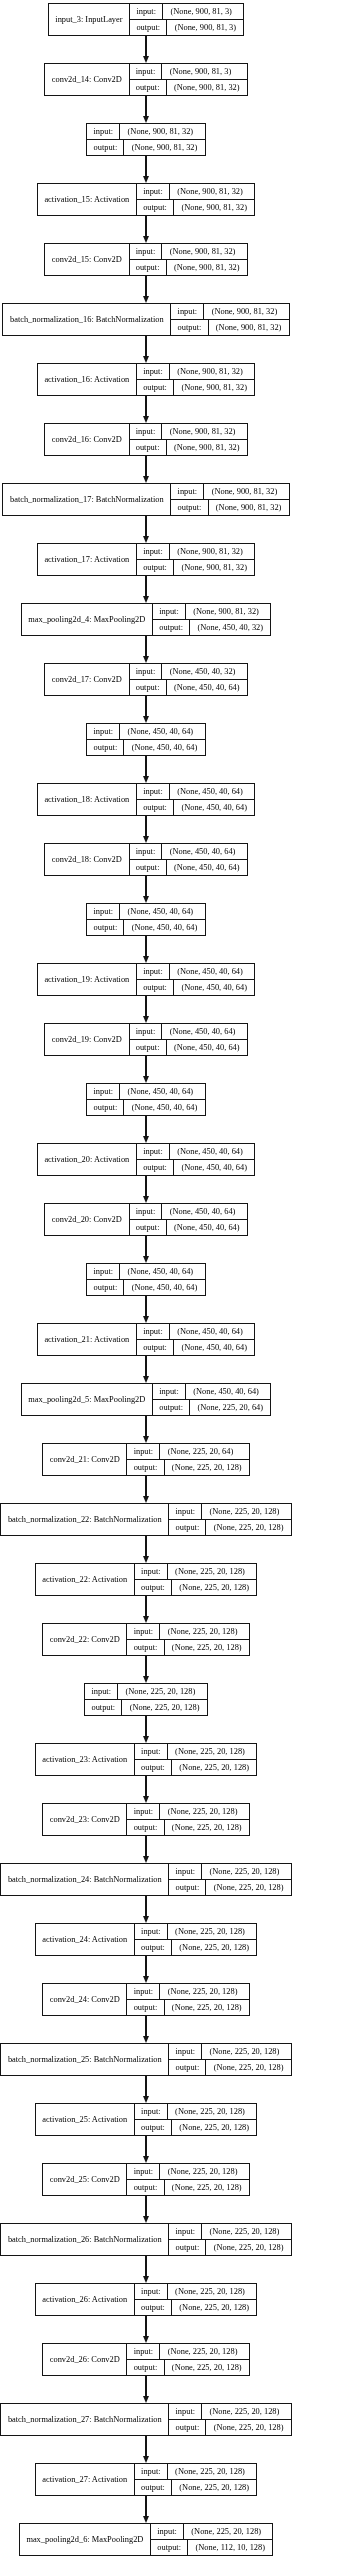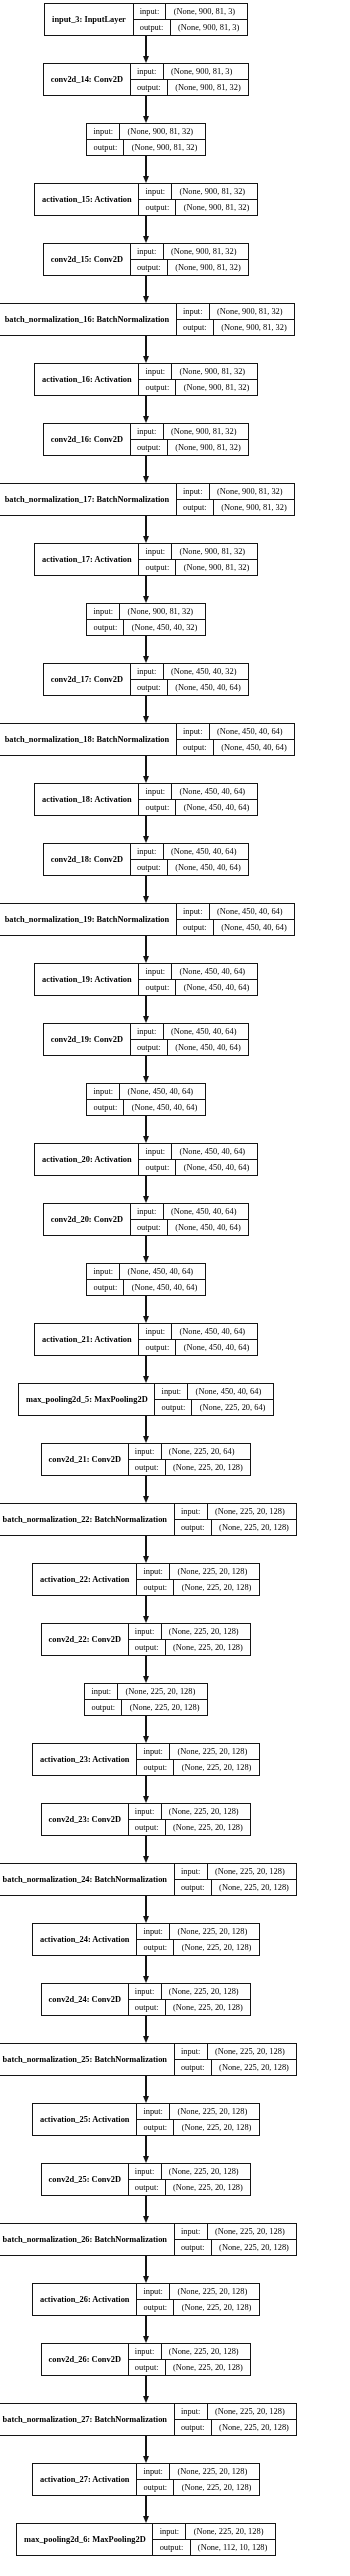--- a/index.html
+++ b/index.html
@@ -34,21 +34,20 @@
     box-sizing: border-box;
     border: 0.6px solid #141414;
     background: #ffffff;
     white-space: nowrap;
   }
   .name-cell {
     display: flex;
     align-items: center;
     padding: 0 6.7px;
     border-right: 0.6px solid #141414;
-    font-weight: bold;
   }
   .io-table {
     display: flex;
     flex-direction: column;
   }
   .io-row {
     flex: 1;
     display: flex;
     align-items: stretch;
   }
@@ -275,20 +274,21 @@
       </div>
     </div>
   </div>
 
   <div class="edge">
     <div class="edge-line"></div>
     <div class="edge-head"></div>
   </div>
 
   <div class="node">
+    <div class="name-cell">max_pooling2d_4: MaxPooling2D</div>
     <div class="io-table">
       <div class="io-row first">
         <div class="io-label">input:</div>
         <div class="io-value">(None, 900, 81, 32)</div>
       </div>
       <div class="io-row">
         <div class="io-label">output:</div>
         <div class="io-value">(None, 450, 40, 32)</div>
       </div>
     </div>
@@ -312,21 +312,20 @@
       </div>
     </div>
   </div>
 
   <div class="edge">
     <div class="edge-line"></div>
     <div class="edge-head"></div>
   </div>
 
   <div class="node">
-    <div class="name-cell">batch_normalization_18: BatchNormalization</div>
     <div class="io-table">
       <div class="io-row first">
         <div class="io-label">input:</div>
         <div class="io-value">(None, 450, 40, 64)</div>
       </div>
       <div class="io-row">
         <div class="io-label">output:</div>
         <div class="io-value">(None, 450, 40, 64)</div>
       </div>
     </div>
@@ -369,21 +368,20 @@
       </div>
     </div>
   </div>
 
   <div class="edge">
     <div class="edge-line"></div>
     <div class="edge-head"></div>
   </div>
 
   <div class="node">
-    <div class="name-cell">batch_normalization_19: BatchNormalization</div>
     <div class="io-table">
       <div class="io-row first">
         <div class="io-label">input:</div>
         <div class="io-value">(None, 450, 40, 64)</div>
       </div>
       <div class="io-row">
         <div class="io-label">output:</div>
         <div class="io-value">(None, 450, 40, 64)</div>
       </div>
     </div>

